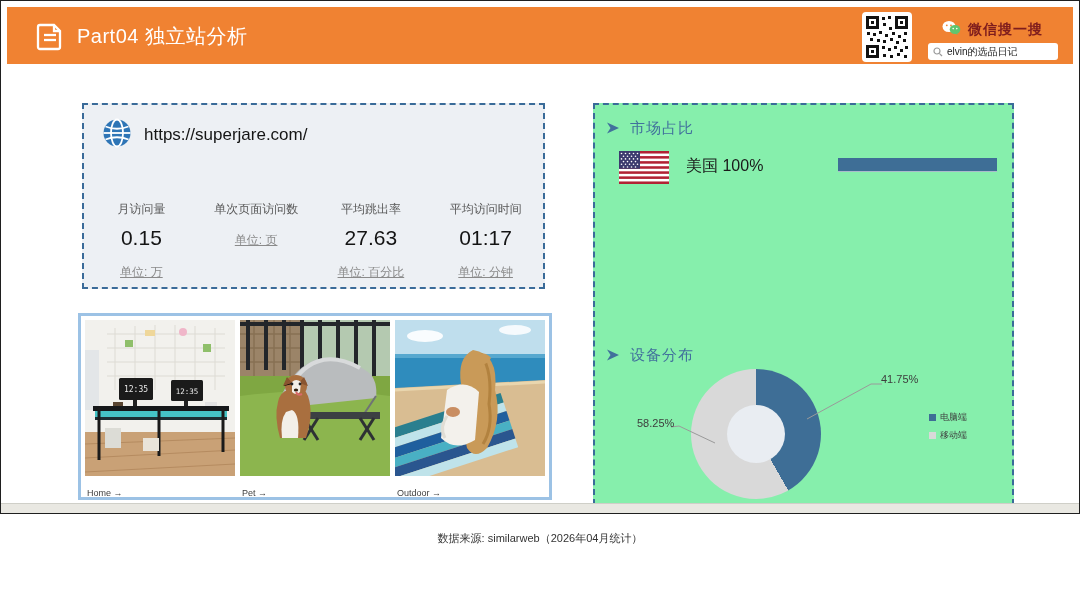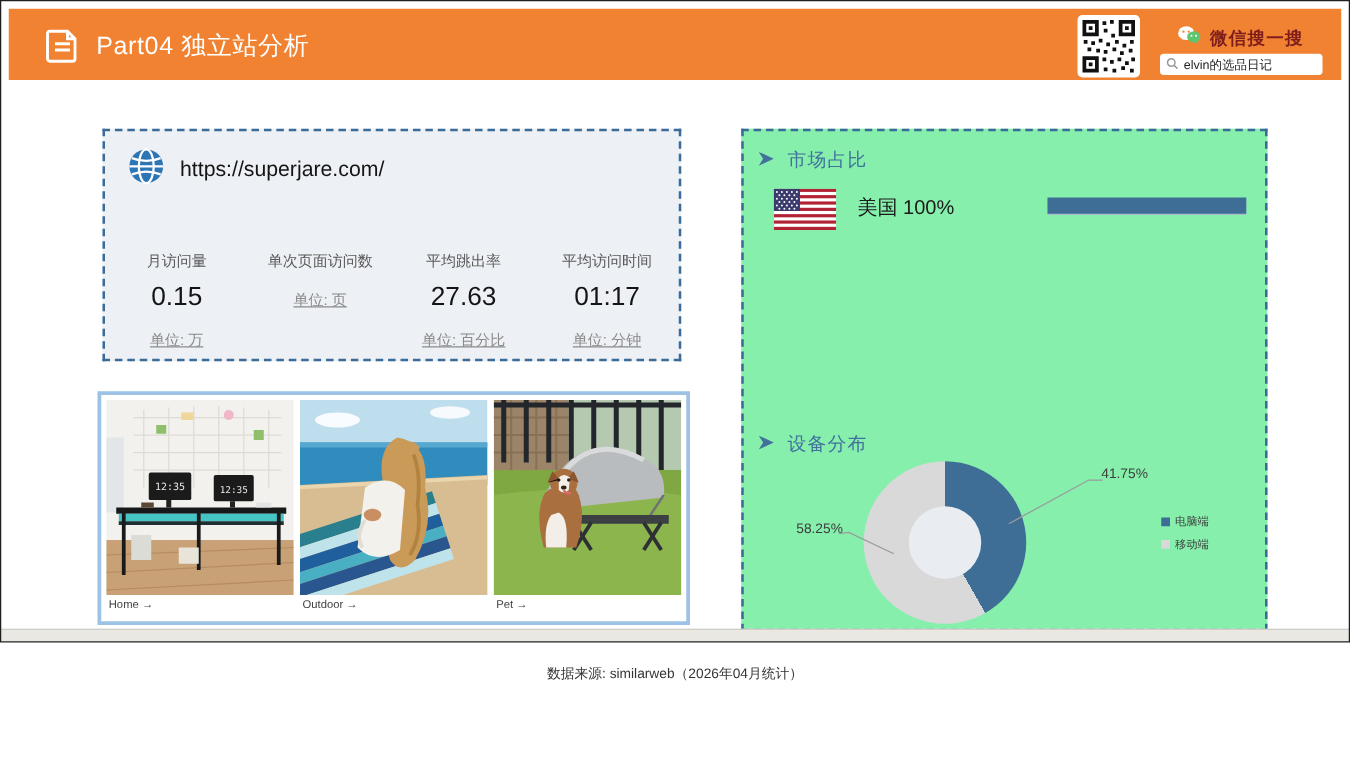--- a/index.html
+++ b/index.html
@@ -29,21 +29,21 @@
   .metrics-grid { position:absolute; left:0; right:0; top:61px; display:grid; grid-template-columns:repeat(4,1fr); }
   .metric { text-align:center;margin-top:35px; }
   .metric-label { font-size:12px; color:#595959; }
   .metric-value { font-size:21px; color:#141414; font-weight:400; margin-top:8px; }
   .metric-unit { font-size:12px; color:#8a8a8a; margin-top:14px;text-decoration:underline; }
 
   
   .cat-panel { position:absolute; left:78px; top:313px; width:474px; height:187px; background:#fff; border:3px solid #9CC2E5; padding:4px; display:flex; gap:5px; }
   .cat-card { width:150px; }
   .cat-card svg { display:block; width:150px; height:156px; }
-  .cat-label { font-size:9px; color:#3f3f3f; margin-top:2px; padding-left:2px; }
+  .cat-label { font-size:9px; color:#3f3f3f; margin-top:12px; padding-left:2px; }
 
   
   .section-title { position:absolute; display:flex; align-items:center; }
   .section-title .txt { margin-left:10px; font-size:15px; color:#41719C; letter-spacing:1px; }
   .market-title { left:12px; top:14px; }
   .device-title { left:12px; top:241px; }
 
   .flag { position:absolute; left:24px; top:46px; }
   .country-label { position:absolute; left:91px; top:51px; font-size:16px; color:#1a1a1a; }
   .market-bar { position:absolute; left:243px; top:53px; width:159px; height:13px; }
@@ -232,20 +232,74 @@
         <rect x="20" y="108" width="16" height="20" fill="#dcdcd6"></rect>
         <rect x="58" y="118" width="16" height="13" fill="#e9e4da"></rect>
         <rect x="28" y="82" width="10" height="4" fill="#5a4632"></rect>
           <rect x="120" y="82" width="12" height="4" fill="#e3e3e3"></rect>
       </svg>
       <div class="cat-label">Home →</div>
     </div>
 
     <div class="cat-card">
       <svg viewBox="0 0 150 156">
+        <rect width="150" height="156" fill="#cfe0d2"></rect>
+        <rect x="0" y="0" width="60" height="58" fill="#9b8468"></rect>
+        <g stroke="#877053" stroke-width="1.5">
+            <line x1="0" y1="14" x2="60" y2="14"></line>
+            <line x1="0" y1="28" x2="60" y2="28"></line>
+            <line x1="0" y1="42" x2="60" y2="42"></line>
+            <line x1="14" y1="0" x2="14" y2="58"></line>
+            <line x1="34" y1="0" x2="34" y2="58"></line>
+            <line x1="50" y1="0" x2="50" y2="58"></line>
+          </g>
+        <rect x="60" y="0" width="90" height="58" fill="#b4c9b0"></rect>
+        <g stroke="#23262a" stroke-width="4">
+            <line x1="8" y1="0" x2="8" y2="50"></line>
+            <line x1="26" y1="0" x2="26" y2="50"></line>
+            <line x1="44" y1="0" x2="44" y2="50"></line>
+            <line x1="62" y1="0" x2="62" y2="52"></line>
+            <line x1="80" y1="0" x2="80" y2="54"></line>
+            <line x1="98" y1="0" x2="98" y2="56"></line>
+            <line x1="116" y1="0" x2="116" y2="56"></line>
+            <line x1="134" y1="0" x2="134" y2="56"></line>
+          </g>
+        <line x1="0" y1="4" x2="150" y2="4" stroke="#23262a" stroke-width="4"></line>
+        <rect x="0" y="56" width="150" height="100" fill="#7fa742"></rect>
+        <path d="M0 76 Q75 66 150 76 L150 156 L0 156 Z" fill="#8cb54e"></path>
+        <path d="M40 78 Q70 14 128 52 Q138 60 136 78 L60 86 Z" fill="#b9bcbe"></path>
+        <path d="M46 74 Q72 22 120 48" stroke="#d8dadb" stroke-width="4" fill="none"></path>
+        <g stroke="#6f7375" stroke-width="2">
+            <line x1="40" y1="78" x2="70" y2="96"></line>
+            <line x1="136" y1="76" x2="120" y2="100"></line>
+          </g>
+        <rect x="58" y="92" width="82" height="7" fill="#3c4043"></rect>
+        <g stroke="#2e3134" stroke-width="3">
+            <line x1="64" y1="98" x2="78" y2="120"></line>
+            <line x1="78" y1="98" x2="64" y2="120"></line>
+            <line x1="120" y1="98" x2="134" y2="120"></line>
+            <line x1="134" y1="98" x2="120" y2="120"></line>
+          </g>
+        <path d="M48 70 Q62 62 68 76 Q74 94 66 118 L40 118 Q34 96 38 82 Q40 72 48 70 Z" fill="#a96f3f"></path>
+        <path d="M52 90 Q60 94 58 118 L42 118 Q40 100 46 92 Z" fill="#f3efe8"></path>
+        <circle cx="56" cy="66" r="11" fill="#a96f3f"></circle>
+        <path d="M47 58 L44 66 L52 64 Z" fill="#8a5once53"></path>
+        <path d="M47 57 L43 66 L52 63 Z" fill="#8a5530"></path>
+          <path d="M64 57 L68 66 L59 63 Z" fill="#8a5530"></path>
+        <path d="M52 62 Q56 58 61 62 L60 72 Q56 76 52 72 Z" fill="#f3efe8"></path>
+        <circle cx="52" cy="64" r="1.4" fill="#222"></circle>
+          <circle cx="60" cy="64" r="1.4" fill="#222"></circle>
+        <ellipse cx="56" cy="70" rx="2.2" ry="1.6" fill="#332211"></ellipse>
+        <path d="M56 72 Q58 76 62 74" stroke="#d96a6a" stroke-width="2" fill="none"></path>
+      </svg>
+      <div class="cat-label">Pet →</div>
+    </div>
+
+    <div class="cat-card">
+      <svg viewBox="0 0 150 156">
         <rect width="150" height="156" fill="#bfdeed"></rect>
         <ellipse cx="30" cy="16" rx="18" ry="6" fill="#ffffff" opacity="0.9"></ellipse>
           <ellipse cx="120" cy="10" rx="16" ry="5" fill="#ffffff" opacity="0.85"></ellipse>
         <rect x="0" y="34" width="150" height="34" fill="#2f8cbd"></rect>
         <rect x="0" y="34" width="150" height="4" fill="#57a8cf"></rect>
         <path d="M0 68 L150 60 L150 156 L0 156 Z" fill="#d9bd92"></path>
         <path d="M0 70 L150 62" stroke="#e9d6ae" stroke-width="3" fill="none"></path>
         <g transform="rotate(-18 40 130)">
           <rect x="-30" y="96" width="150" height="10" fill="#2a7f8f"></rect>
           <rect x="-30" y="106" width="150" height="9" fill="#bfe3ea"></rect>
@@ -255,74 +309,20 @@
           <rect x="-30" y="144" width="150" height="9" fill="#bfe3ea"></rect>
         </g>
         <path d="M78 30 Q104 34 100 70 Q108 100 92 128 Q80 140 72 128 Q64 96 66 64 Q62 38 78 30 Z" fill="#c99a58"></path>
         <path d="M86 34 Q98 52 94 84 Q98 108 88 124" stroke="#b2823f" stroke-width="3" fill="none"></path>
         <path d="M52 70 Q70 58 84 72 L80 120 Q60 132 46 118 Z" fill="#f3f1ec"></path>
         <path d="M52 96 Q44 108 50 118" stroke="#e0ddd4" stroke-width="3" fill="none"></path>
         <ellipse cx="58" cy="92" rx="7" ry="5" fill="#c98e62"></ellipse>
         <path d="M80 36 Q90 30 96 38 Q92 46 84 44 Z" fill="#c99a58"></path>
       </svg>
       <div class="cat-label">Outdoor →</div>
-    </div>
-
-    <div class="cat-card">
-      <svg viewBox="0 0 150 156">
-        <rect width="150" height="156" fill="#cfe0d2"></rect>
-        <rect x="0" y="0" width="60" height="58" fill="#9b8468"></rect>
-        <g stroke="#877053" stroke-width="1.5">
-            <line x1="0" y1="14" x2="60" y2="14"></line>
-            <line x1="0" y1="28" x2="60" y2="28"></line>
-            <line x1="0" y1="42" x2="60" y2="42"></line>
-            <line x1="14" y1="0" x2="14" y2="58"></line>
-            <line x1="34" y1="0" x2="34" y2="58"></line>
-            <line x1="50" y1="0" x2="50" y2="58"></line>
-          </g>
-        <rect x="60" y="0" width="90" height="58" fill="#b4c9b0"></rect>
-        <g stroke="#23262a" stroke-width="4">
-            <line x1="8" y1="0" x2="8" y2="50"></line>
-            <line x1="26" y1="0" x2="26" y2="50"></line>
-            <line x1="44" y1="0" x2="44" y2="50"></line>
-            <line x1="62" y1="0" x2="62" y2="52"></line>
-            <line x1="80" y1="0" x2="80" y2="54"></line>
-            <line x1="98" y1="0" x2="98" y2="56"></line>
-            <line x1="116" y1="0" x2="116" y2="56"></line>
-            <line x1="134" y1="0" x2="134" y2="56"></line>
-          </g>
-        <line x1="0" y1="4" x2="150" y2="4" stroke="#23262a" stroke-width="4"></line>
-        <rect x="0" y="56" width="150" height="100" fill="#7fa742"></rect>
-        <path d="M0 76 Q75 66 150 76 L150 156 L0 156 Z" fill="#8cb54e"></path>
-        <path d="M40 78 Q70 14 128 52 Q138 60 136 78 L60 86 Z" fill="#b9bcbe"></path>
-        <path d="M46 74 Q72 22 120 48" stroke="#d8dadb" stroke-width="4" fill="none"></path>
-        <g stroke="#6f7375" stroke-width="2">
-            <line x1="40" y1="78" x2="70" y2="96"></line>
-            <line x1="136" y1="76" x2="120" y2="100"></line>
-          </g>
-        <rect x="58" y="92" width="82" height="7" fill="#3c4043"></rect>
-        <g stroke="#2e3134" stroke-width="3">
-            <line x1="64" y1="98" x2="78" y2="120"></line>
-            <line x1="78" y1="98" x2="64" y2="120"></line>
-            <line x1="120" y1="98" x2="134" y2="120"></line>
-            <line x1="134" y1="98" x2="120" y2="120"></line>
-          </g>
-        <path d="M48 70 Q62 62 68 76 Q74 94 66 118 L40 118 Q34 96 38 82 Q40 72 48 70 Z" fill="#a96f3f"></path>
-        <path d="M52 90 Q60 94 58 118 L42 118 Q40 100 46 92 Z" fill="#f3efe8"></path>
-        <circle cx="56" cy="66" r="11" fill="#a96f3f"></circle>
-        <path d="M47 58 L44 66 L52 64 Z" fill="#8a5once53"></path>
-        <path d="M47 57 L43 66 L52 63 Z" fill="#8a5530"></path>
-          <path d="M64 57 L68 66 L59 63 Z" fill="#8a5530"></path>
-        <path d="M52 62 Q56 58 61 62 L60 72 Q56 76 52 72 Z" fill="#f3efe8"></path>
-        <circle cx="52" cy="64" r="1.4" fill="#222"></circle>
-          <circle cx="60" cy="64" r="1.4" fill="#222"></circle>
-        <ellipse cx="56" cy="70" rx="2.2" ry="1.6" fill="#332211"></ellipse>
-        <path d="M56 72 Q58 76 62 74" stroke="#d96a6a" stroke-width="2" fill="none"></path>
-      </svg>
-      <div class="cat-label">Pet →</div>
     </div>
   </div>
 
   <div class="panel-dashed right-panel">
 
     <div class="section-title market-title">
       <span>
         <svg width="13" height="12" viewBox="0 0 13 12">
             <polygon points="0,0.5 12,6 0,11.5 3.5,6" fill="#41719C"></polygon>
           </svg>

